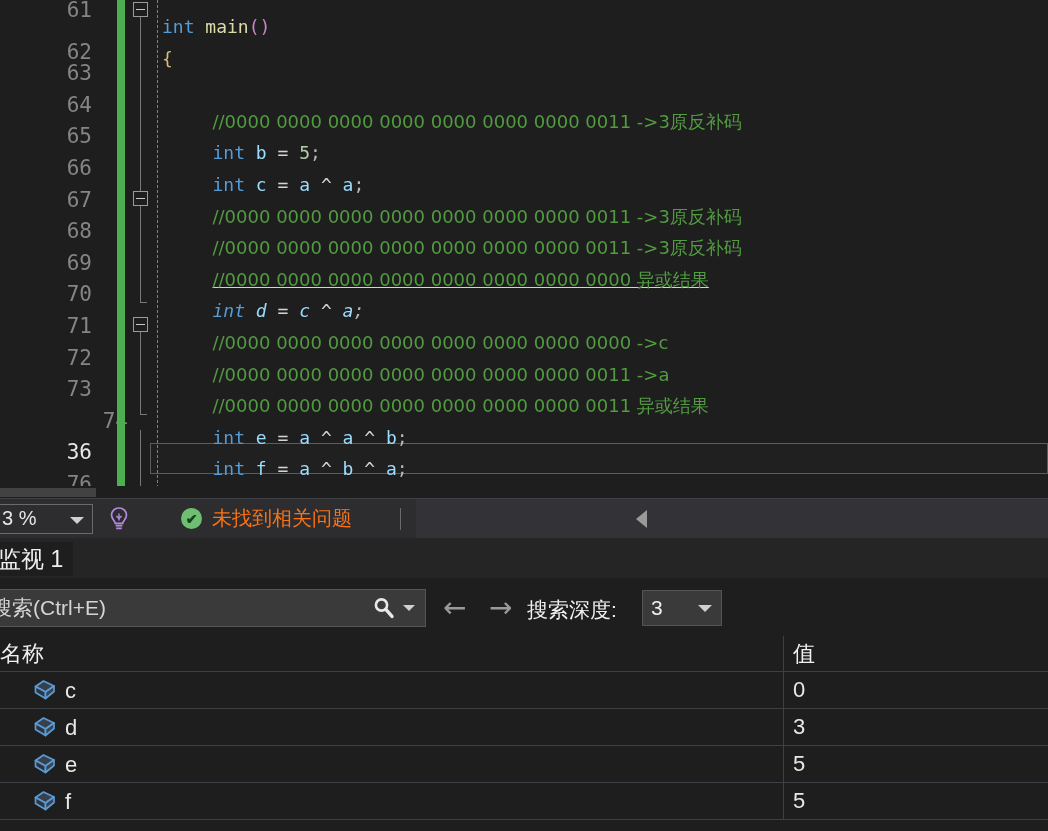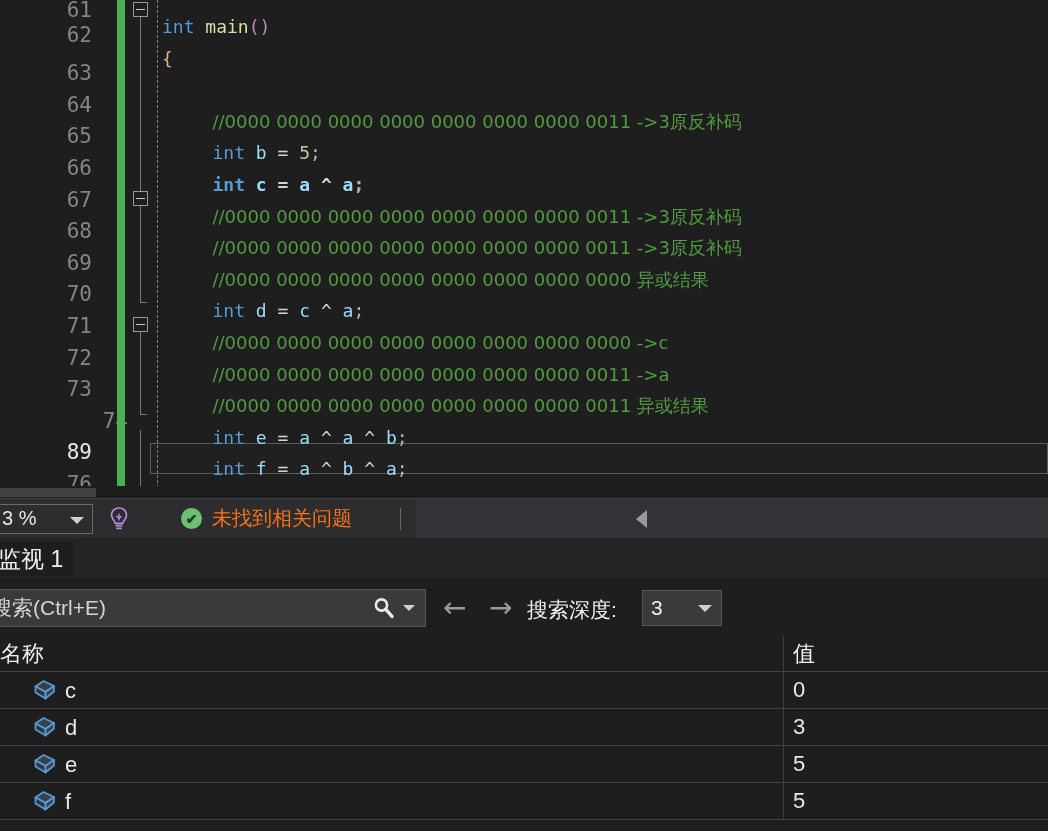--- a/index.html
+++ b/index.html
@@ -294,34 +294,34 @@
   .varicon { margin-left: 32px; margin-right: 7px; display: flex; }
   .vname { position: relative; top: 1px; }
 </style>
 </head>
 <body>
 
 <div id="editor">
 
   <div id="linenumbers">
       <div class="ln" style="top: -5px;">61</div>
-      <div class="ln" style="top: 20px;">62</div>
+      <div class="ln" style="top: 37px;">62</div>
       <div class="ln" style="top: 58.2px;">63</div>
       <div class="ln" style="top: 89.8px;">64</div>
       <div class="ln" style="top: 121.4px;">65</div>
       <div class="ln" style="top: 153px;">66</div>
       <div class="ln" style="top: 184.6px;">67</div>
       <div class="ln" style="top: 216.2px;">68</div>
       <div class="ln" style="top: 247.8px;">69</div>
       <div class="ln" style="top: 279.4px;">70</div>
       <div class="ln" style="top: 311px;">71</div>
       <div class="ln" style="top: 342.6px;">72</div>
       <div class="ln" style="top: 374.2px;">73</div>
       <div class="ln" style="top: 405.8px; margin-left: 36px;">74</div>
-      <div class="ln cur" style="top: 437.4px;">89</div>
+      <div class="ln cur" style="top: 437.4px;">36</div>
       <div class="ln" style="top: 469px;">76</div>
     </div>
 
   <div id="changebar"></div>
 
   <div id="folds">
 
     <div class="fold-line" style="top:16px;height:286px;"></div>
     <div class="fold-end" style="top:302px;"></div>
     <div class="fold-line" style="top:318px;height:96px;"></div>
@@ -334,25 +334,25 @@
   </div>
 
   <div class="guide" style="left:157px;height:498px;"></div>
 
   <div id="curline"></div>
   <div id="codetext">
       <div class="src" style="top: -5px; left: 162px;"><span class="k">int</span><span class="op"> </span><span class="fn">main</span><span class="par">(</span><span class="par">)</span></div>
       <div class="src" style="top: 26.6px; left: 162px;"><span class="brc">{</span></div>
       <div class="src" style="top: 89.8px; left: 212.48px;"><span class="cmtcn">//0000 0000 0000 0000 0000 0000 0000 0011 -&gt;3原反补码</span></div>
       <div class="src" style="top: 121.4px; left: 212.48px;"><span class="k">int</span><span class="op"> </span><span class="var">b</span><span class="op"> </span><span class="op">=</span><span class="op"> </span><span class="num">5</span><span class="semi">;</span></div>
-      <div class="src" style="top: 153px; left: 212.48px; font-weight: bold;"><span class="k">int</span><span class="op"> </span><span class="var">c</span><span class="op"> </span><span class="op">=</span><span class="op"> </span><span class="var">a</span><span class="op"> </span><span class="op">^</span><span class="op"> </span><span class="var">a</span><span class="semi">;</span></div>
+      <div class="src" style="top: 153px; left: 212.48px;"><span class="k">int</span><span class="op"> </span><span class="var">c</span><span class="op"> </span><span class="op">=</span><span class="op"> </span><span class="var">a</span><span class="op"> </span><span class="op">^</span><span class="op"> </span><span class="var">a</span><span class="semi">;</span></div>
       <div class="src" style="top: 184.6px; left: 212.48px;"><span class="cmtcn">//0000 0000 0000 0000 0000 0000 0000 0011 -&gt;3原反补码</span></div>
       <div class="src" style="top: 216.2px; left: 212.48px;"><span class="cmtcn">//0000 0000 0000 0000 0000 0000 0000 0011 -&gt;3原反补码</span></div>
-      <div class="src" style="top: 247.8px; left: 212.48px;"><span class="cmtcn">//0000 0000 0000 0000 0000 0000 0000 0000 异或结果</span></div>
-      <div class="src" style="top: 279.4px; left: 212.48px;"><span class="k">int</span><span class="op"> </span><span class="var">d</span><span class="op"> </span><span class="op">=</span><span class="op"> </span><span class="var">c</span><span class="op"> </span><span class="op">^</span><span class="op"> </span><span class="var">a</span><span class="semi">;</span></div>
+      <div class="src" style="top: 247.8px; left: 212.48px; text-decoration: underline;"><span class="cmtcn">//0000 0000 0000 0000 0000 0000 0000 0000 异或结果</span></div>
+      <div class="src" style="top: 279.4px; left: 212.48px; font-style: italic;"><span class="k">int</span><span class="op"> </span><span class="var">d</span><span class="op"> </span><span class="op">=</span><span class="op"> </span><span class="var">c</span><span class="op"> </span><span class="op">^</span><span class="op"> </span><span class="var">a</span><span class="semi">;</span></div>
       <div class="src" style="top: 311px; left: 212.48px;"><span class="cmtcn">//0000 0000 0000 0000 0000 0000 0000 0000 -&gt;c</span></div>
       <div class="src" style="top: 342.6px; left: 212.48px;"><span class="cmtcn">//0000 0000 0000 0000 0000 0000 0000 0011 -&gt;a</span></div>
       <div class="src" style="top: 374.2px; left: 212.48px;"><span class="cmtcn">//0000 0000 0000 0000 0000 0000 0000 0011 异或结果</span></div>
       <div class="src" style="top: 405.8px; left: 212.48px;"><span class="k">int</span><span class="op"> </span><span class="var">e</span><span class="op"> </span><span class="op">=</span><span class="op"> </span><span class="var">a</span><span class="op"> </span><span class="op">^</span><span class="op"> </span><span class="var">a</span><span class="op"> </span><span class="op">^</span><span class="op"> </span><span class="var">b</span><span class="semi">;</span></div>
       <div class="src" style="top: 437.4px; left: 212.48px;"><span class="k">int</span><span class="op"> </span><span class="var">f</span><span class="op"> </span><span class="op">=</span><span class="op"> </span><span class="var">a</span><span class="op"> </span><span class="op">^</span><span class="op"> </span><span class="var">b</span><span class="op"> </span><span class="op">^</span><span class="op"> </span><span class="var">a</span><span class="semi">;</span></div>
       <div class="src" style="top: 469px; left: 212.48px;"><span class="kw2">return</span><span class="op"> </span><span class="num">0</span><span class="semi">;</span></div>
     </div>
 
   <div id="hscroll">
     <div id="hscroll-thumb"></div>

